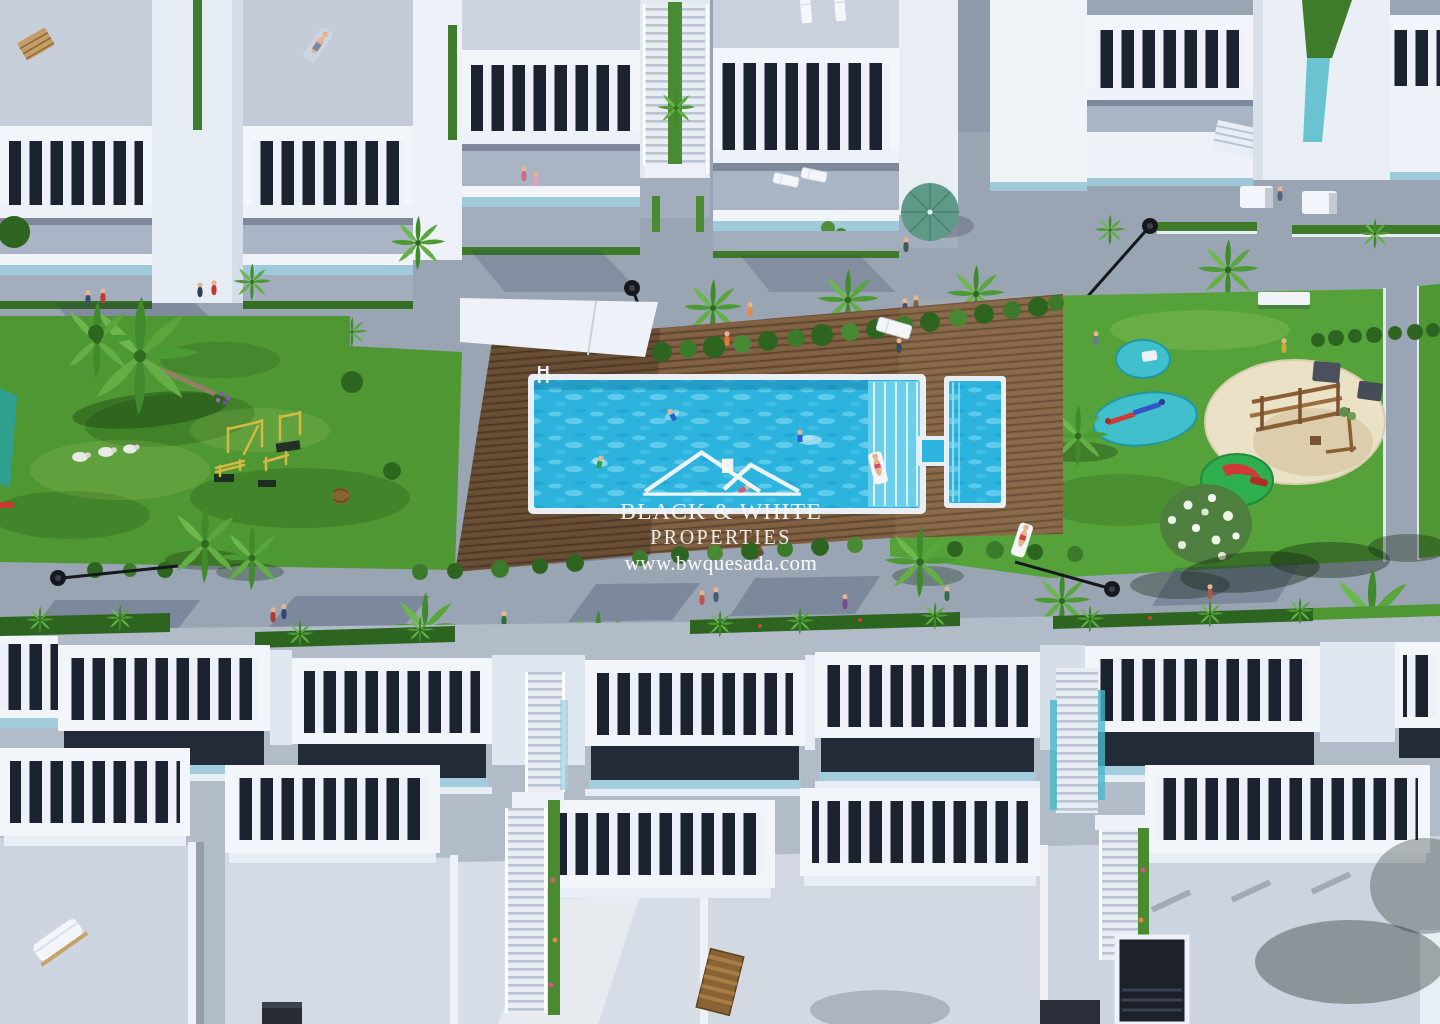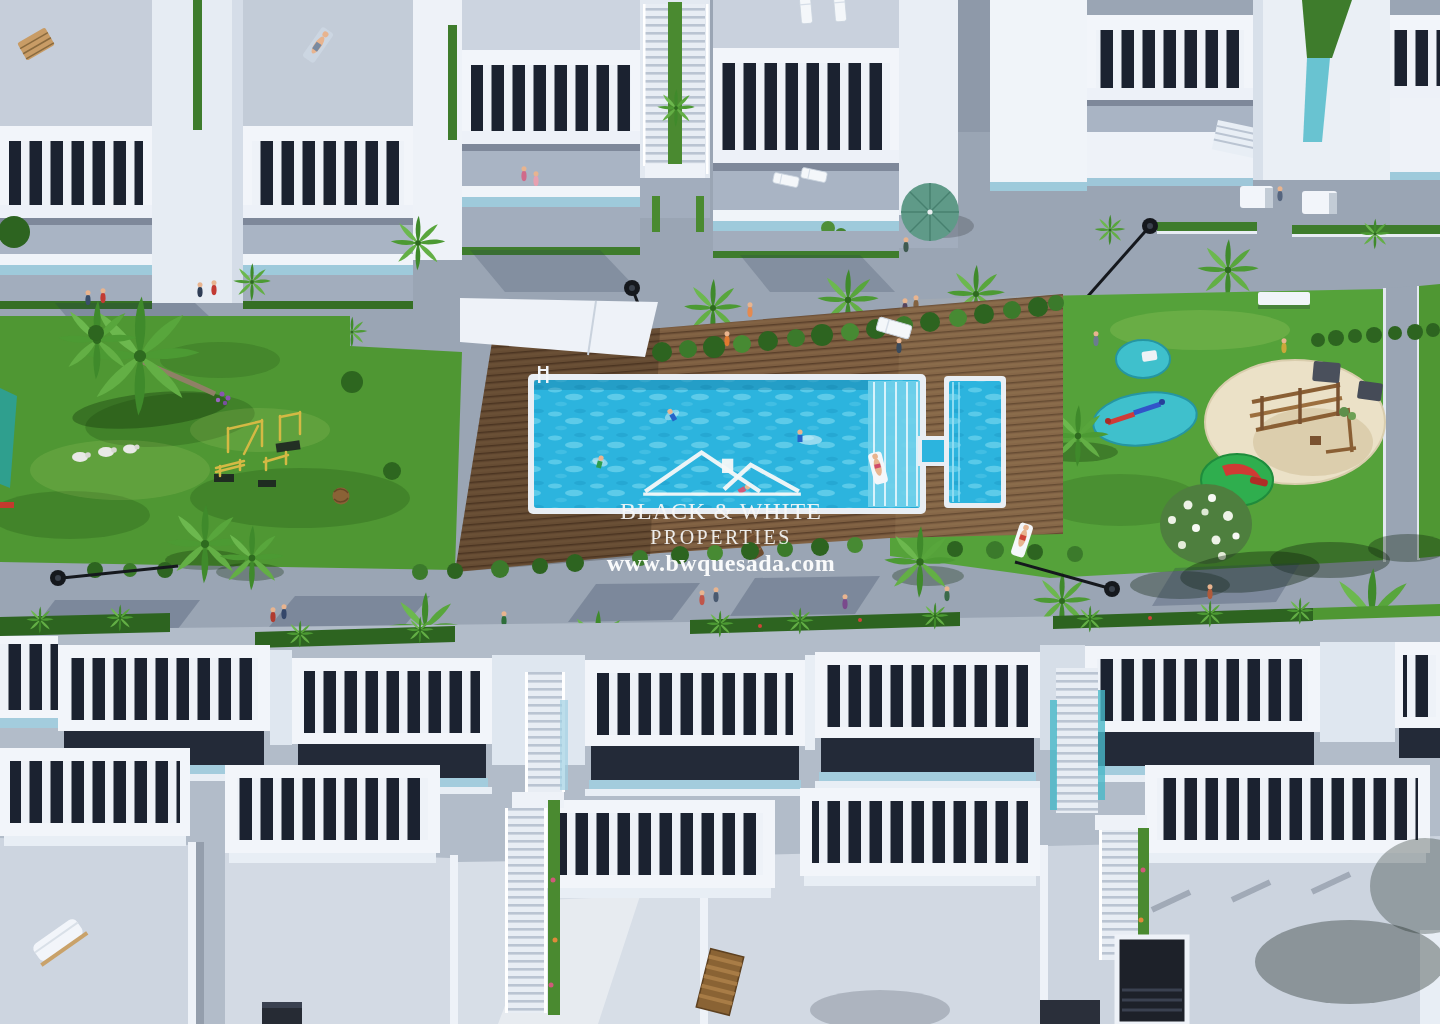--- a/index.html
+++ b/index.html
@@ -4,21 +4,21 @@
 <style>
   html,body{margin:0;padding:0;background:#222;}
   #stage{position:relative;width:1440px;height:1024px;overflow:hidden;background:#0c4a6e;
          font-family:"Liberation Serif", serif;}
   #scene{position:absolute;left:0;top:0;}
   .watermark{position:absolute;left:721px;top:447px;transform:translateX(-50%);
              text-align:center;color:rgba(246,248,248,0.93);pointer-events:none;width:420px;}
   .wm-logo{display:block;margin:0 auto;}
   .wm-l1{font-size:24px;letter-spacing:1px;line-height:26px;margin-top:1px;}
   .wm-l2{font-size:20px;letter-spacing:2.5px;line-height:27px;}
-  .wm-url{font-size:24px;font-weight:bold;letter-spacing:0.5px;line-height:24px;color:rgba(252,253,253,0.97);}
+  .wm-url{font-size:21px;font-weight:normal;letter-spacing:0.5px;line-height:24px;color:rgba(252,253,253,0.97);}
 </style>
 </head>
 <body>
 
 <div id="stage">
 <svg id="scene" width="1440" height="1024" viewBox="0 0 1440 1024">
 <defs>
   <pattern id="slats" width="21" height="10" patternUnits="userSpaceOnUse">
     <rect width="8.5" height="10" fill="#eef2f8"></rect>
   </pattern>

